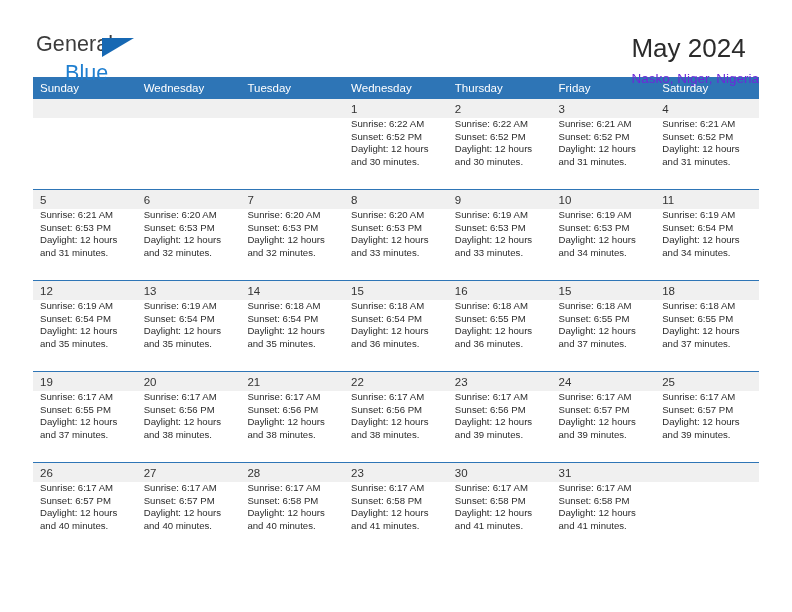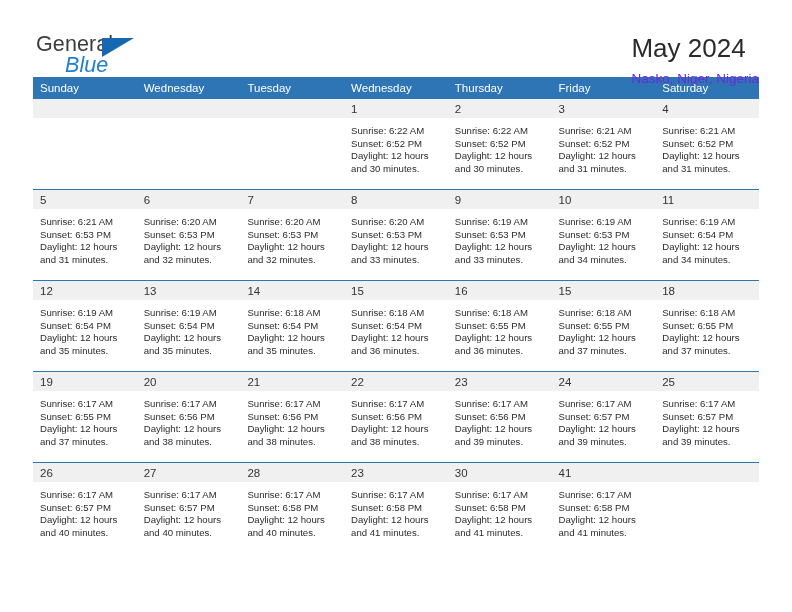--- a/index.html
+++ b/index.html
@@ -42,26 +42,25 @@
     left: 0;
     top: 0;
     font-size: 21.5px;
     letter-spacing: 0.1px;
     color: #3c3c3c;
     line-height: 1;
   }
   .brand-blue {
     position: absolute;
     left: 29px;
-    top: 21px;
+    top: 29px;
     font-size: 21.5px;
     letter-spacing: 0.1px;
     color: #1f7fd0;
     line-height: 1;
-    font-style: italic;
   }
   .brand-tri {
     position: absolute;
     left: 66px;
     top: 4px;
     width: 0;
     height: 0;
     border-left: 32px solid #1668b3;
     border-bottom: 19px solid transparent;
   }
@@ -122,21 +121,21 @@
     color: #333333;
     padding: 4px 0 4px 7px;
     height: 19px;
     box-sizing: border-box;
   }
   .daycell.empty .daynum {
     background: #f0f0f0;
     color: transparent;
   }
   .info {
-    padding: 7px 6px 0 7px;
+    padding: 0 6px 0 7px;
     font-size: 9.6px;
     line-height: 12.6px;
     color: #2c2c2c;
   }
   .info div {
     white-space: nowrap;
   }
 </style>
 </head>
 <body>
@@ -517,21 +516,21 @@
               <div class="info">
                 <div>Sunrise: 6:17 AM</div>
                 <div>Sunset: 6:58 PM</div>
                 <div>Daylight: 12 hours</div>
                 <div>and 41 minutes.</div>
               </div>
             </div>
           </td>
           <td>
             <div class="daycell">
-              <div class="daynum">41</div>
+              <div class="daynum">31</div>
               <div class="info">
                 <div>Sunrise: 6:17 AM</div>
                 <div>Sunset: 6:58 PM</div>
                 <div>Daylight: 12 hours</div>
                 <div>and 41 minutes.</div>
               </div>
             </div>
           </td>
           <td>
             <div class="daycell empty">

